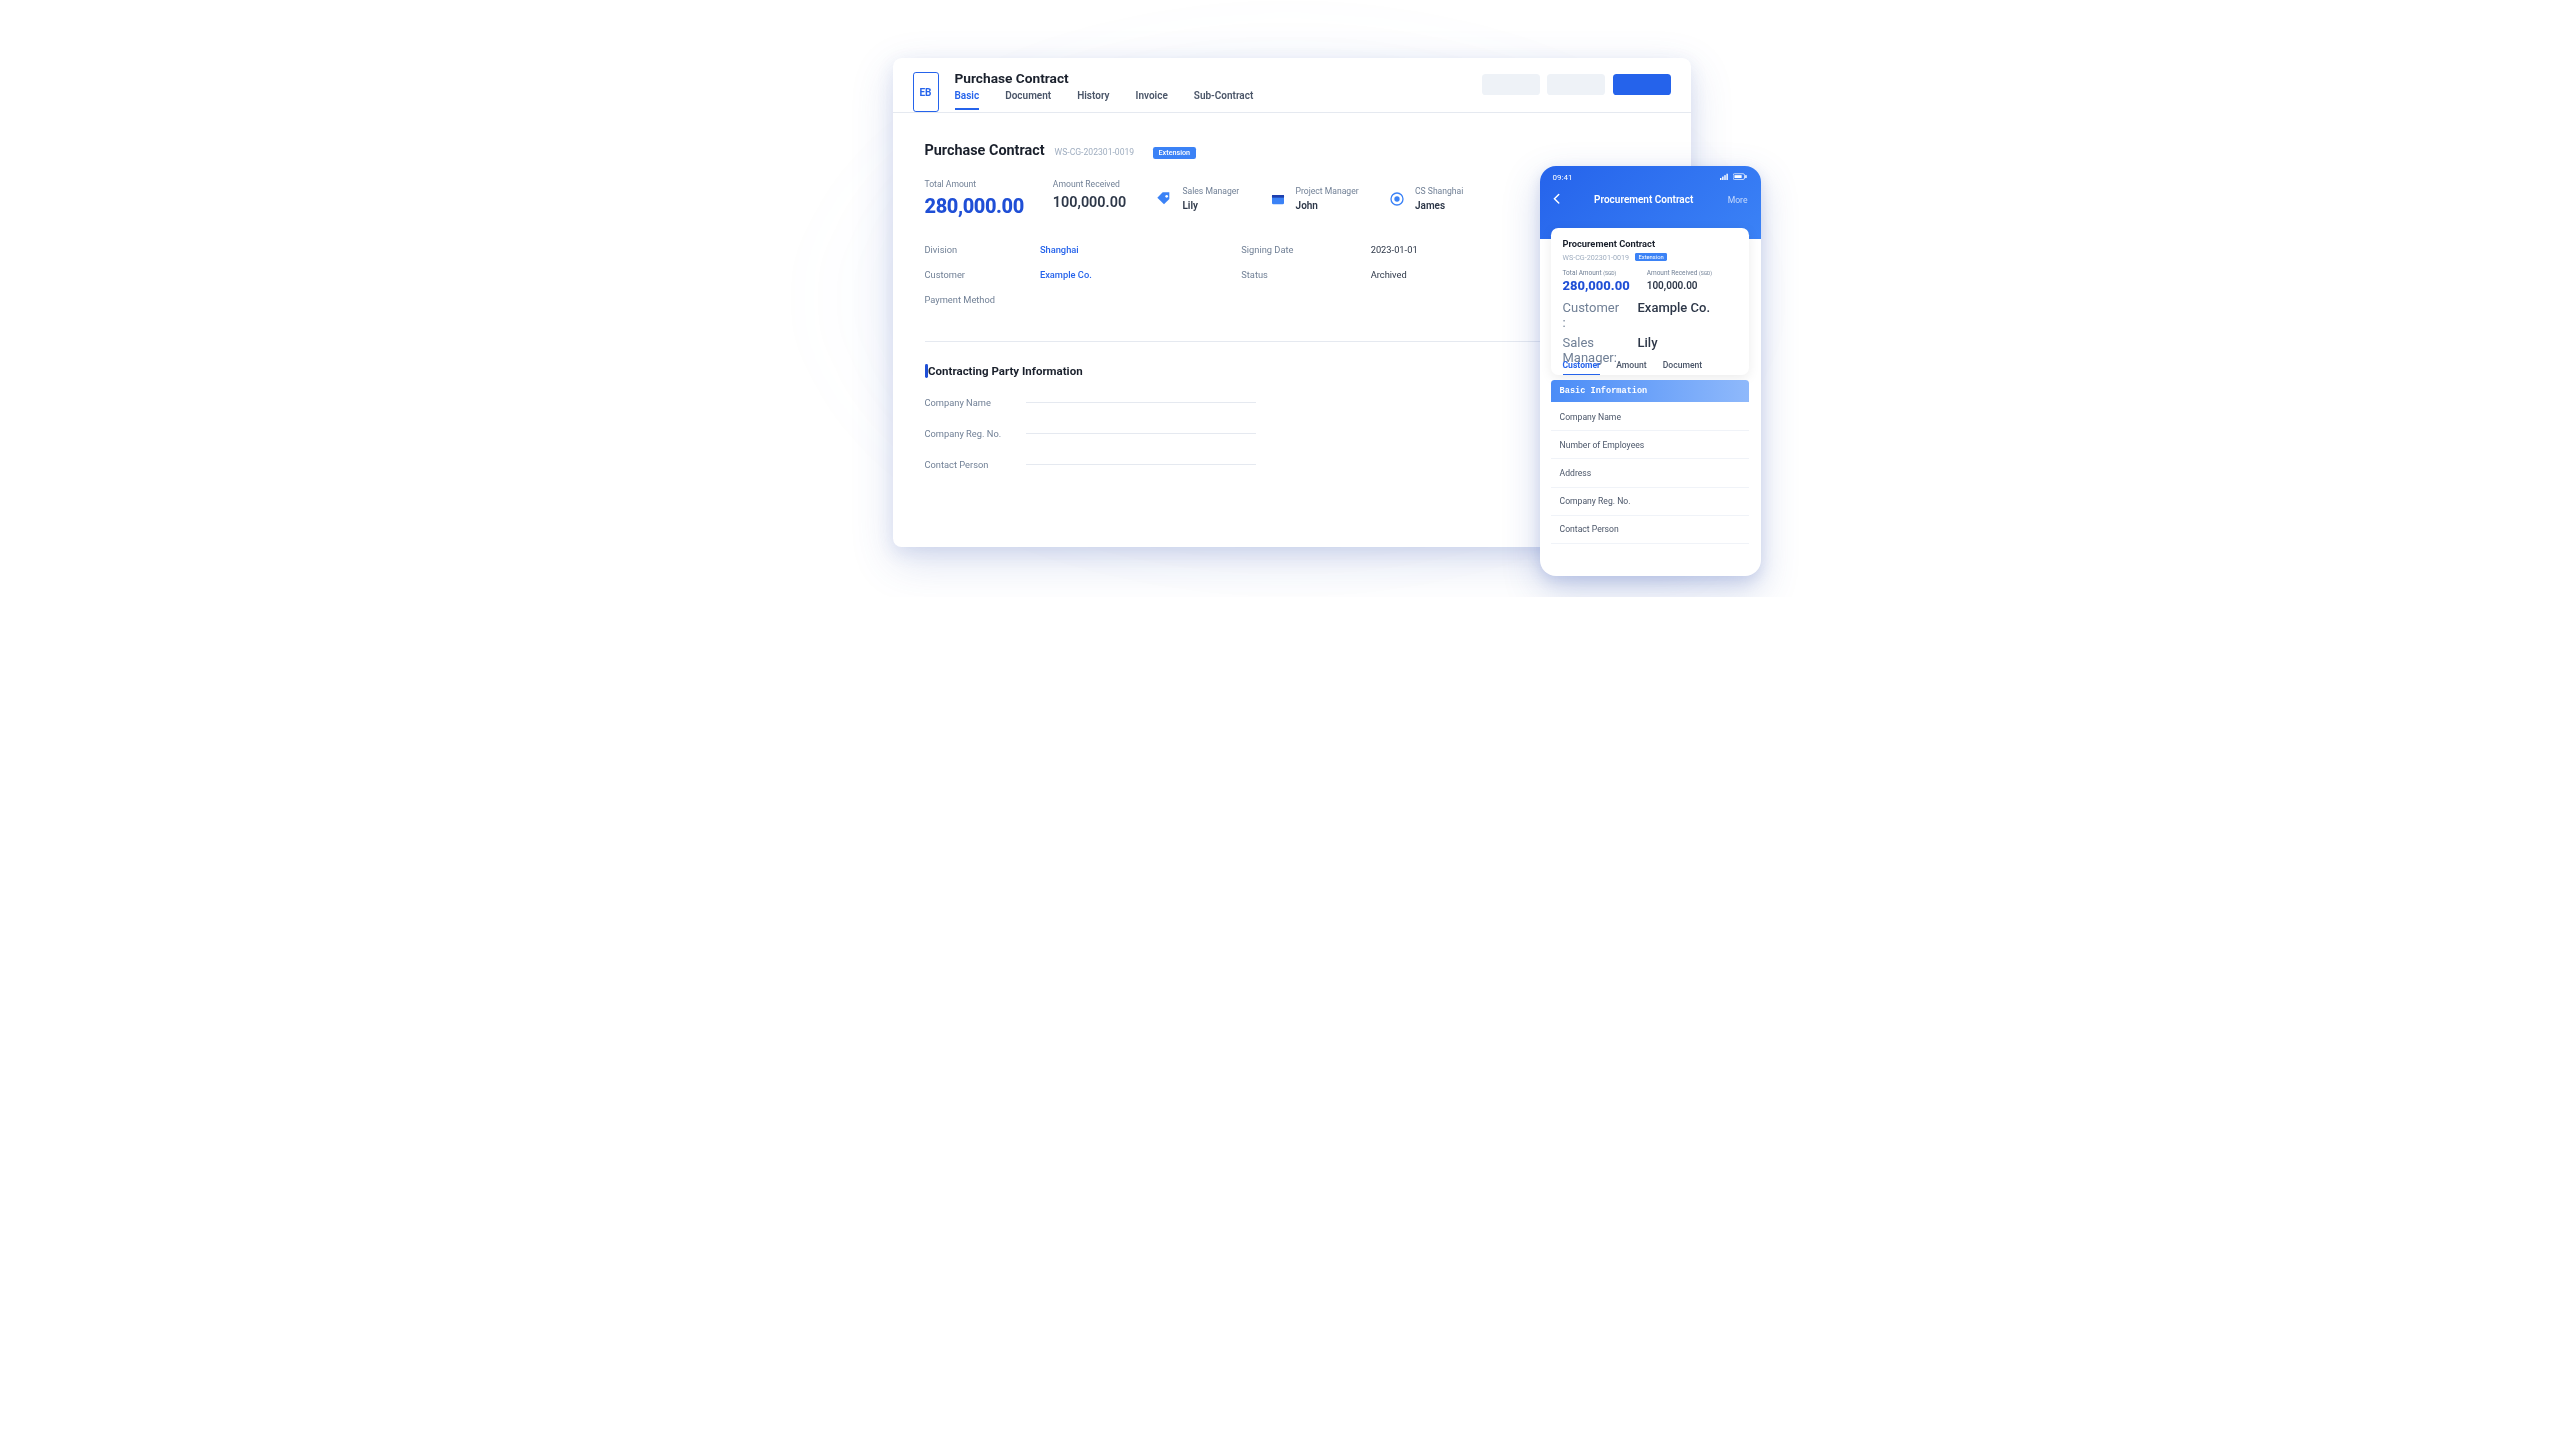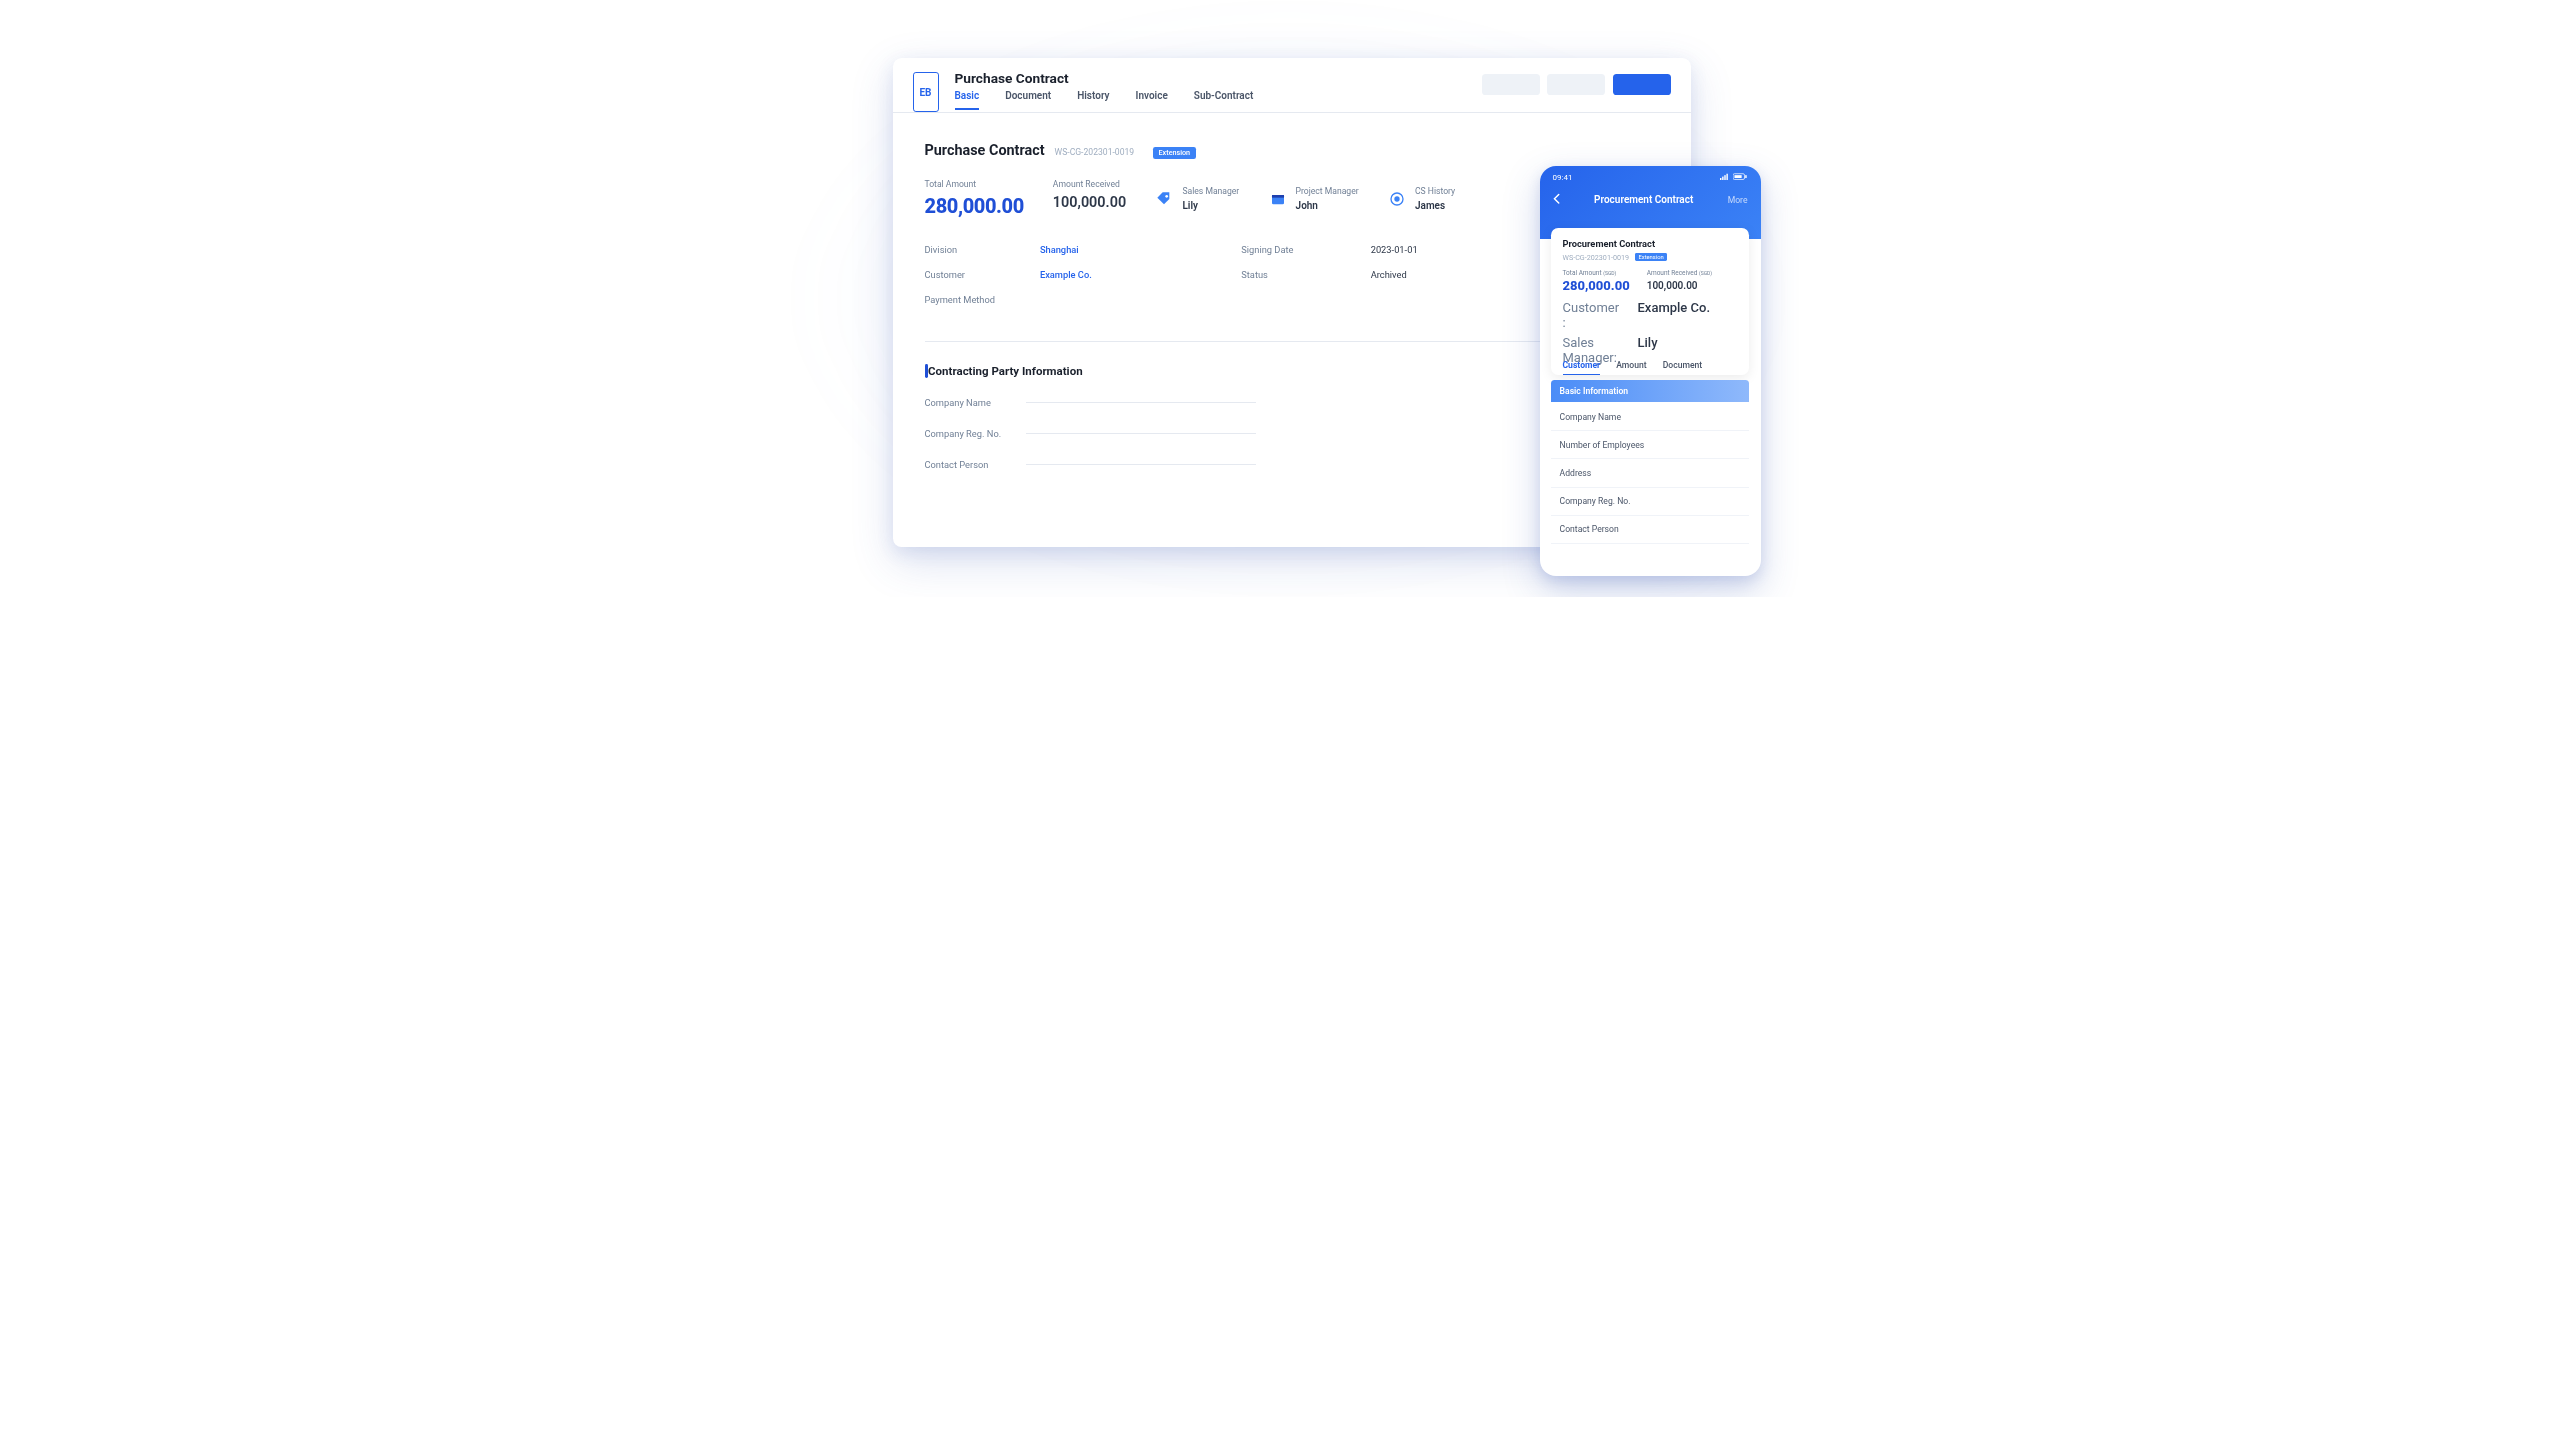--- a/index.html
+++ b/index.html
@@ -86,21 +86,21 @@
     .m-c1-big { font-size: 13px; font-weight: 800; color: #1f4fd6; margin-top: 1.4px; }
     .m-c1-med { font-size: 10px; font-weight: 600; color: #2d3748; margin-top: 2.9px; }
     .m-c1-kv { display: flex; gap: 23px; font-size: 13px; margin-top: 5px; }
     .m-c1-kv .k { color: #718096; width: 52px; }
     .m-c1-kv .v { color: #2d3748; font-weight: 500; }
     
     .m-tabs { position: absolute; top: 188px; left: 0; right: 0; display: flex; gap: 16px; padding: 5.8px 23px 0; font-size: 8.6px; }
     .m-tab { color: #4a5568; font-weight: 500; padding-bottom: 4.3px; cursor: pointer; }
     .m-tab.active { color: #2563eb; font-weight: 700; border-bottom: 1.4px solid #2563eb; }
     
-    .m-secbar2 { position: absolute; top: 214px; left: 11.5px; right: 11.5px; background: linear-gradient(90deg, #4a8cf7 0%, #8fb9fb 100%); color: #fff; font-size: 8.6px; font-weight: 600; padding: 5.8px 8.6px; border-radius: 3.6px 3.6px 0 0; }
+    .m-secbar2 { position: absolute; top: 214px; left: 11.5px; right: 11.5px; background: linear-gradient(90deg, #4a8cf7 0%, #8fb9fb 100%); color: #fff; font-size: 8.6px; font-weight: 600; padding: 5.8px 8.6px; border-radius: 3.6px 3.6px 0 0; font-family: Liberation Mono, monospace; }
     
     .m-list { position: absolute; top: 237px; left: 11.5px; right: 11.5px; }
     .m-item { padding: 8.6px 8.6px; font-size: 8.6px; color: #4a5568; border-bottom: 0.7px solid #f0f3f8; }
     
     
     .glow { position: absolute; inset: -14.4px; background: radial-gradient(ellipse at center, rgba(100,140,230,0.12) 0%, rgba(100,140,230,0) 70%); filter: blur(29px); z-index: -1; }
   </style>
 </head>
 <body>
 
@@ -168,21 +168,21 @@
           </div>
         </div>
         <div class="d-stat-icn">
           <div class="d-icon">
             <svg width="16" height="16" viewBox="0 0 24 24" fill="none">
                 <circle cx="12" cy="12" r="9" stroke="#3b82f6" stroke-width="2" fill="none"></circle>
                 <circle cx="12" cy="12" r="4" fill="#3b82f6"></circle>
               </svg>
           </div>
           <div>
-            <div class="d-stat-lbl">CS History</div>
+            <div class="d-stat-lbl">CS Shanghai</div>
             <div class="d-stat-val">James</div>
           </div>
         </div>
       </div>
 
       <div class="d-fields">
         <div class="d-f-lbl">Division</div>
         <div class="d-f-link">Shanghai</div>
         <div class="d-f-lbl">Signing Date</div>
         <div class="d-f-val">2023-01-01</div>

